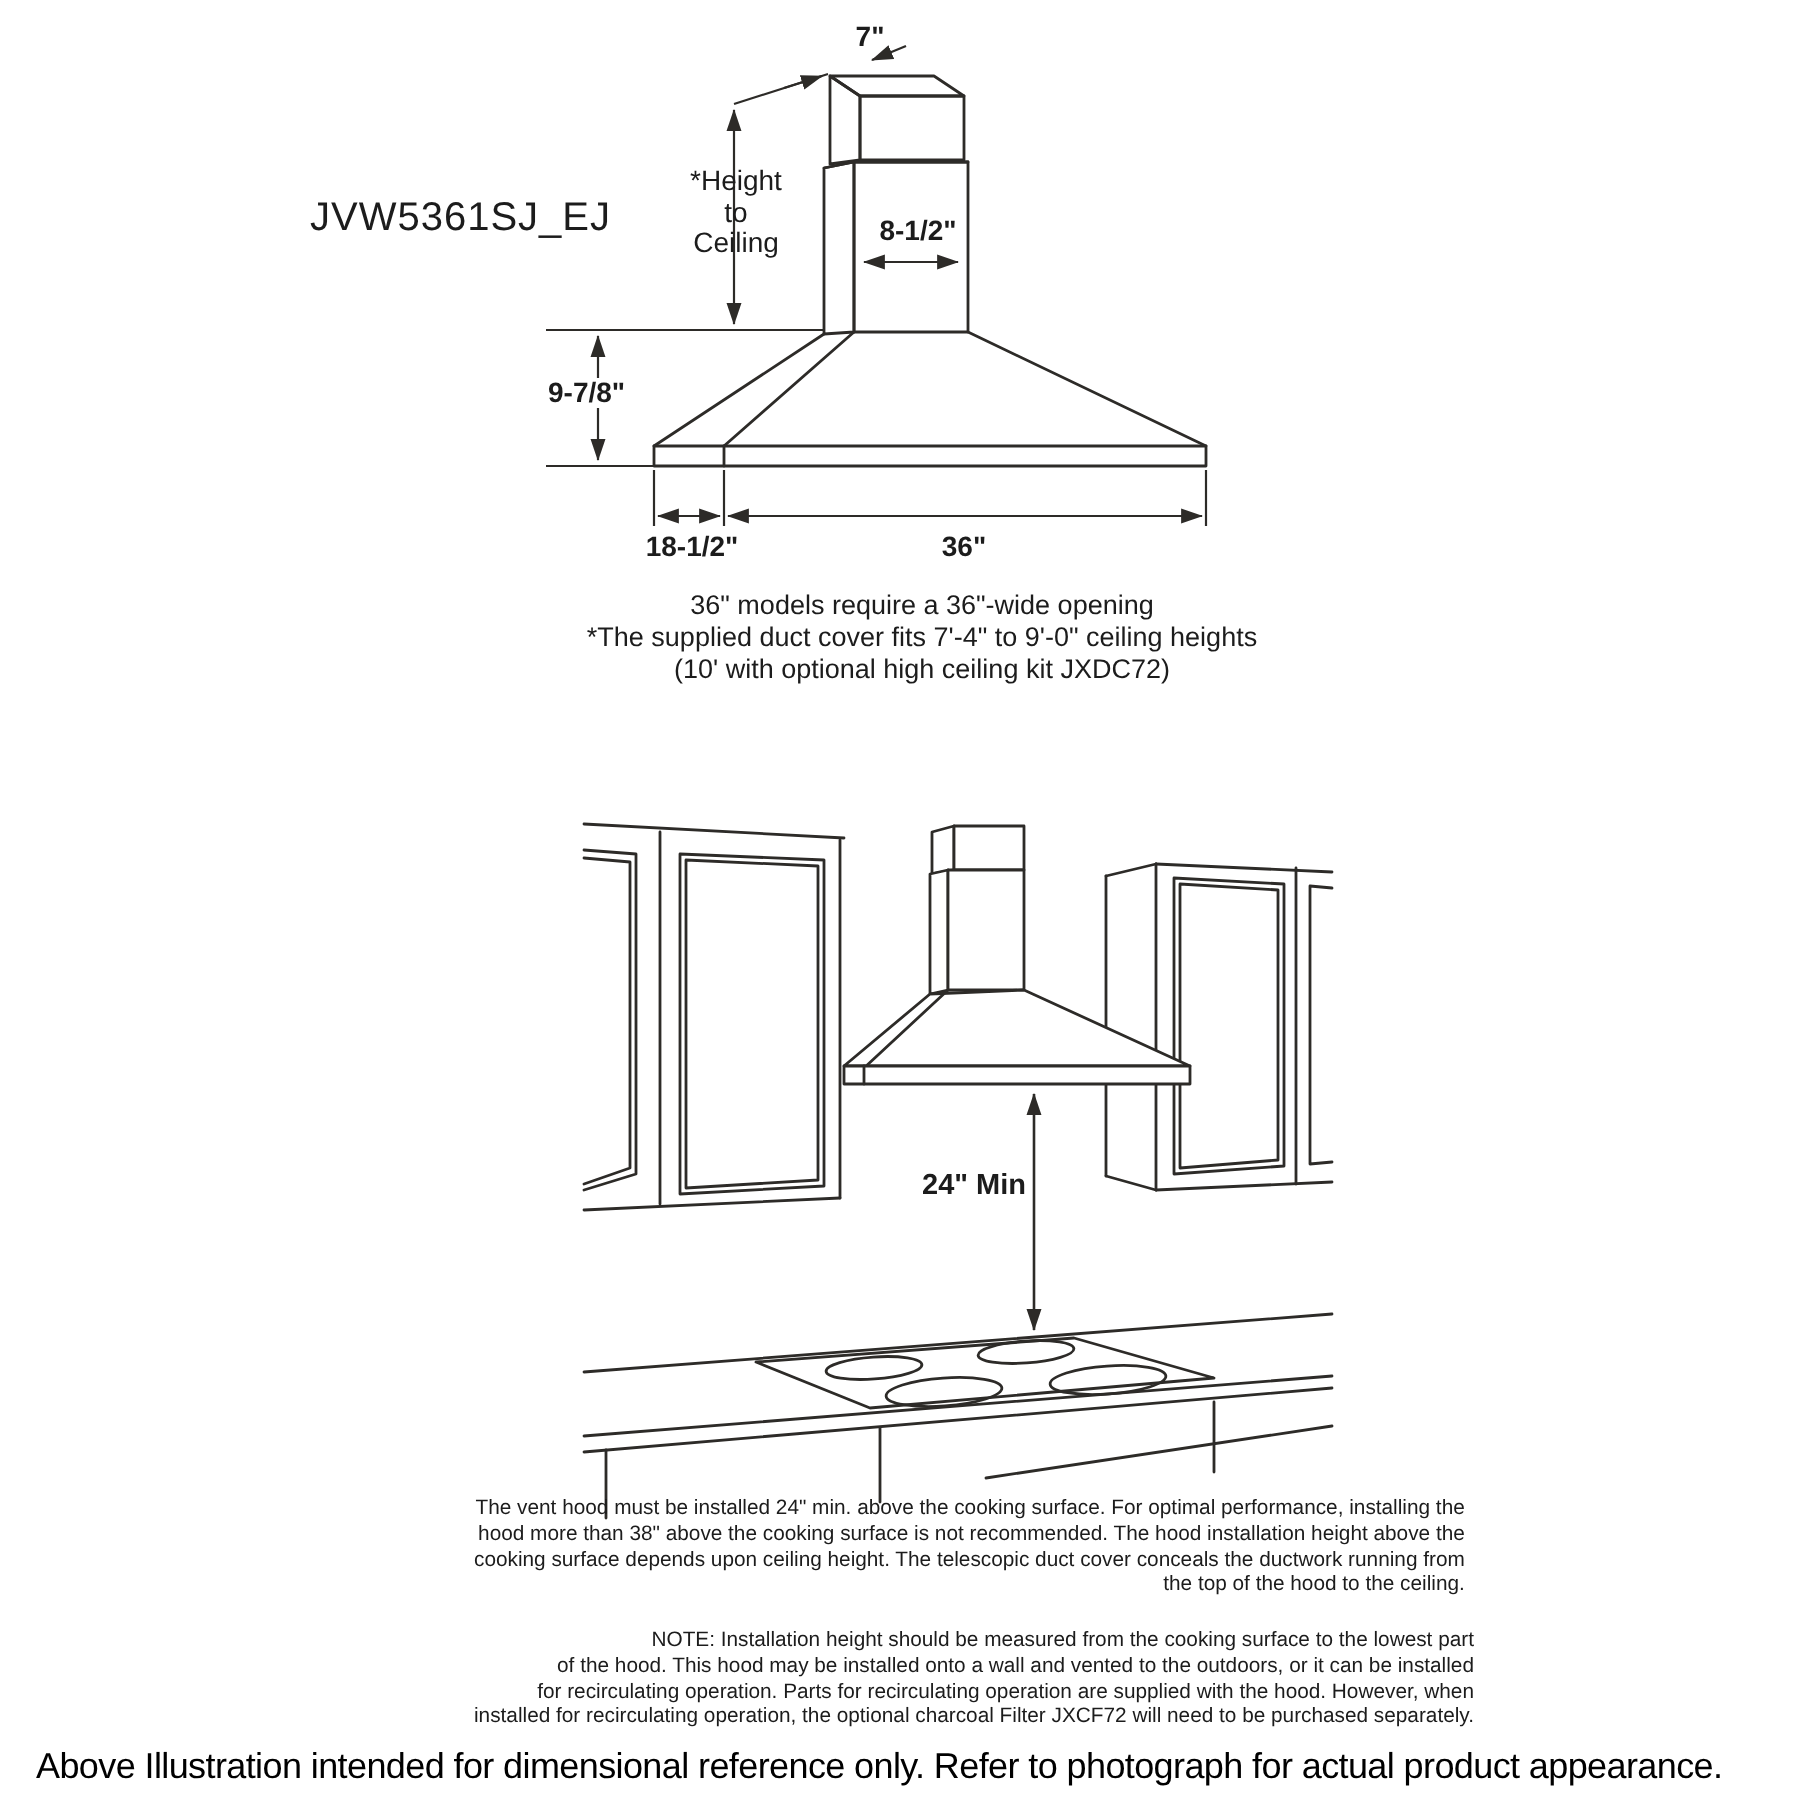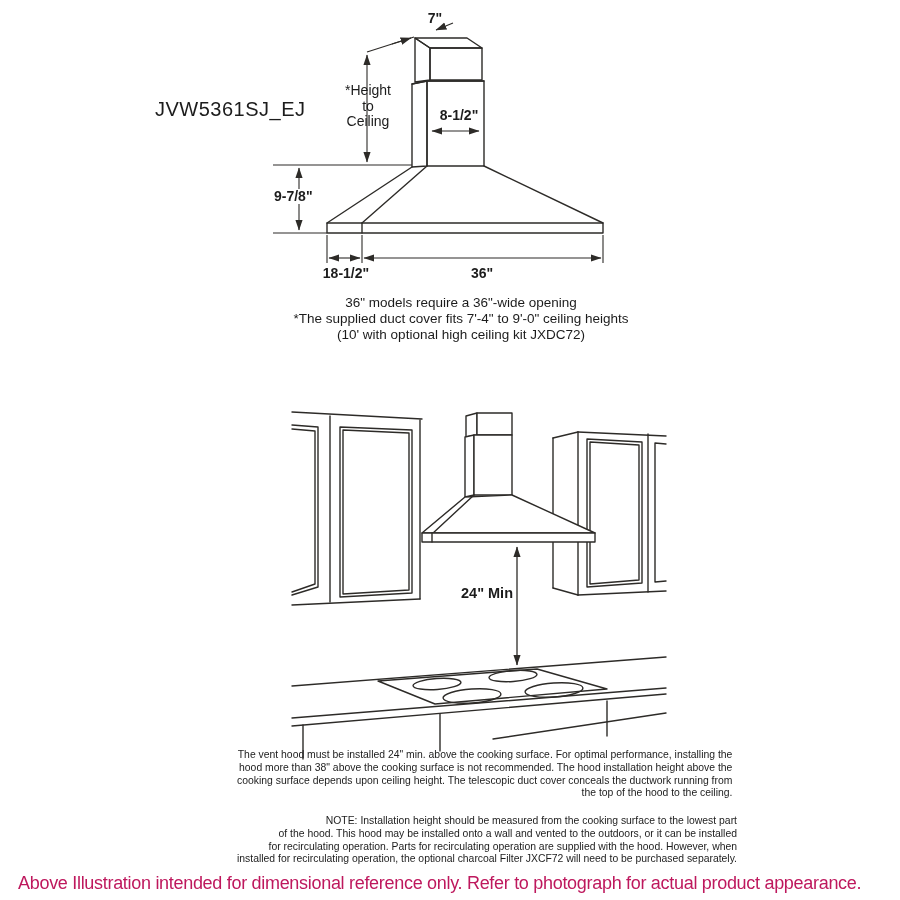--- a/index.html
+++ b/index.html
@@ -11,21 +11,21 @@
   .lbl-bg{background:#fff;padding:0 2px;}
   #model-label{position:absolute;left:155px;top:98px;font-size:20px;font-weight:normal;
        letter-spacing:0.5px;white-space:nowrap;}
   #height-ceiling-label{position:absolute;left:323px;top:83px;width:90px;text-align:center;
        font-size:14px;line-height:15.5px;white-space:pre-line;font-weight:normal;}
   #caption{position:absolute;left:22px;top:295px;width:878px;text-align:center;
        font-size:13.5px;line-height:16px;white-space:pre-line;}
   .para{position:absolute;left:237px;font-size:10.4px;line-height:12.8px;
        white-space:pre-line;text-align:right;}
   #footer{position:absolute;left:18px;top:873px;width:876px;font-size:18px;
-       letter-spacing:-0.3px;color:#be185d;white-space:nowrap;}
+       letter-spacing:-0.3px;color:#000000;white-space:nowrap;}
   .stroke{fill:none;stroke:#2d2b28;stroke-width:1.4;stroke-linejoin:round;stroke-linecap:round;}
   .wfill{fill:#ffffff;stroke:#2d2b28;stroke-width:1.4;stroke-linejoin:round;}
   .dim{fill:none;stroke:#2d2b28;stroke-width:1.1;}
 </style>
 </head>
 <body>
 
 <div id="page">
 
   <svg id="top-diagram" style="left:150px;top:10px;" width="520" height="280" viewBox="0 0 520 280">

